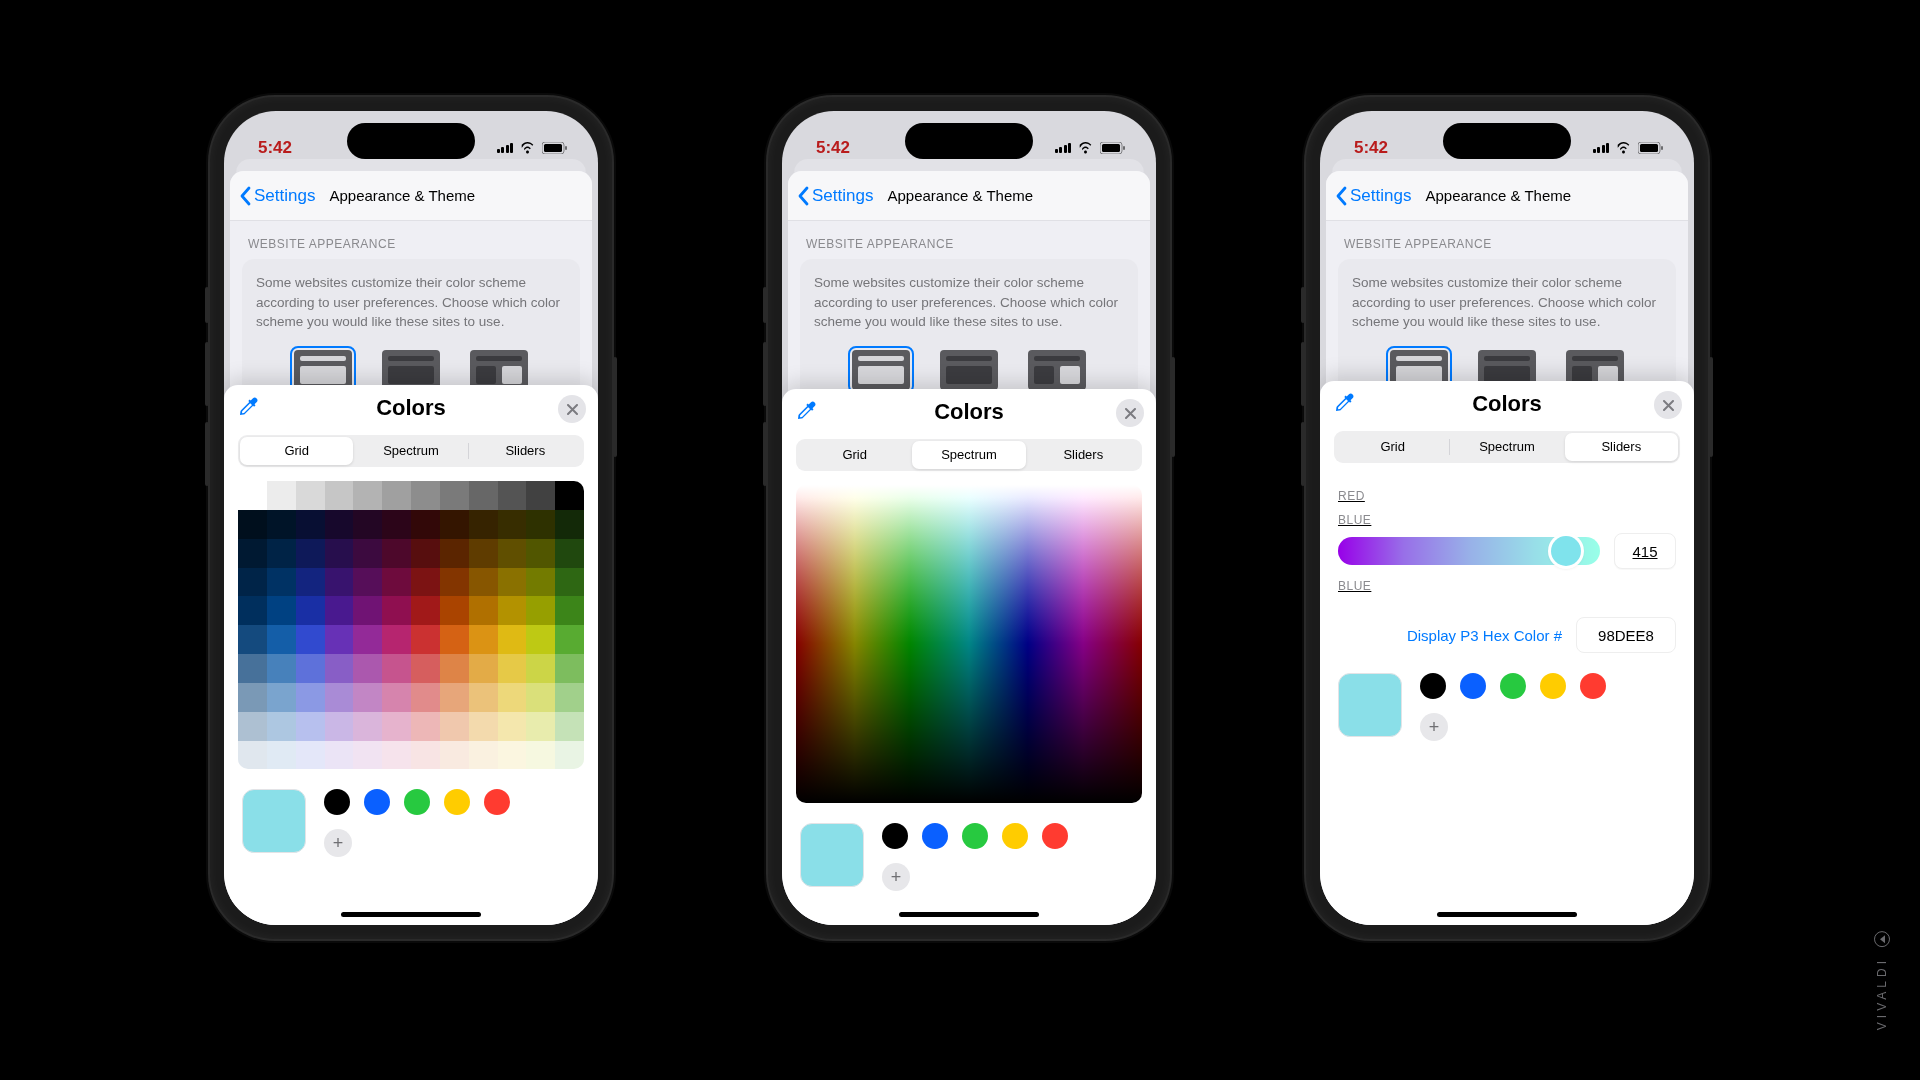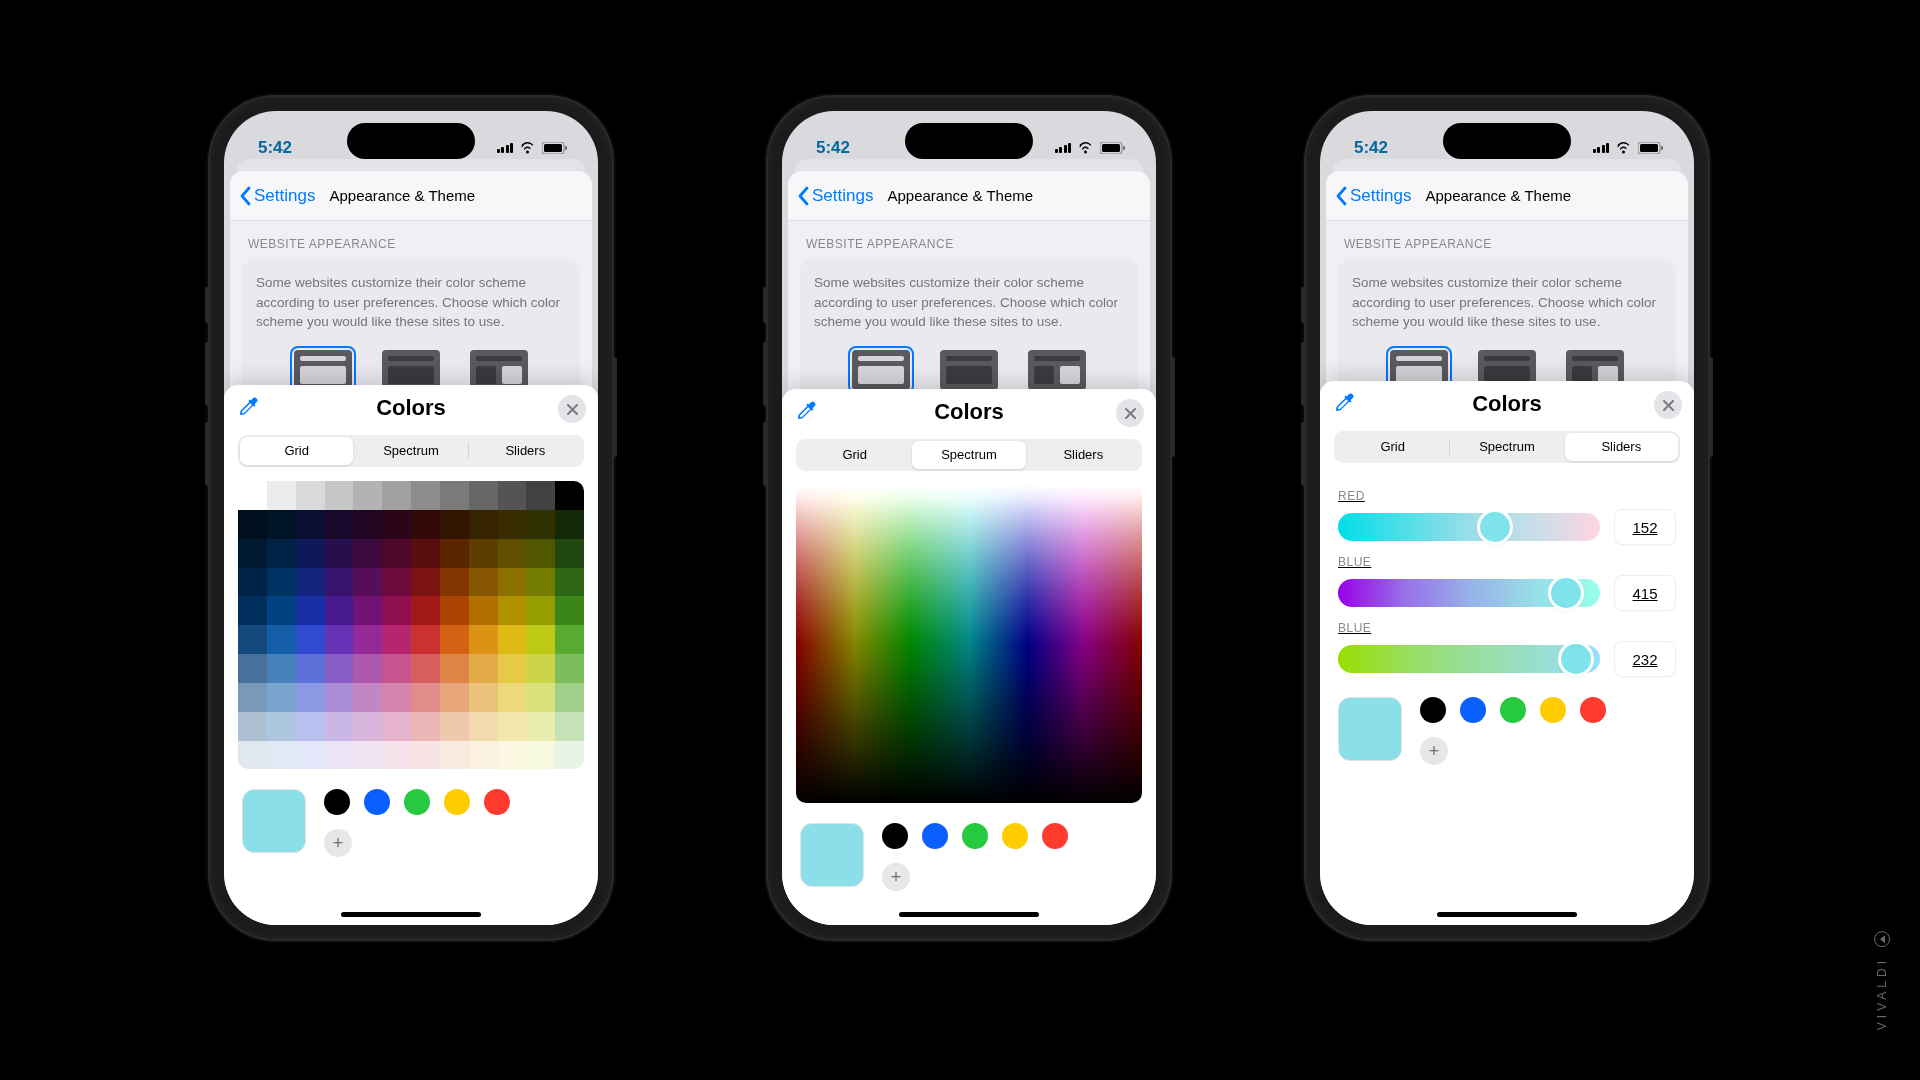--- a/index.html
+++ b/index.html
@@ -49,21 +49,21 @@
     width:140px; height:5px; background:#000; border-radius:3px; z-index:60;
   }
 
   .status-bar {
     position: absolute; top: 0; left: 0; right: 0; height: 56px;
     display:flex; align-items:center; justify-content:space-between;
     padding: 18px 30px 0 34px;
     color:#fff; font-weight:600; font-size:17px; z-index:40;
     mix-blend-mode: normal;
   }
-  .status-bar.dark { color:#0369a1;align-items:center; }
+  .status-bar.dark { color:#b91c1c;align-items:center; }
   .status-right { display:flex; gap:6px; align-items:center; font-size:12px; letter-spacing:1px;}
   .status-right svg { display:block; }
   .nav {
     height:50px; display:flex; align-items:center; gap:6px; padding:0 10px;
     background:#f7f7f9; border-bottom:1px solid #e0e0e5;
   }
   .nav .back { color:#007aff; font-size:17px; display:flex; align-items:center; gap:2px;}
   .nav .title { color:#000; font-size:15px; margin-left:8px; font-weight:500;}
   .sect-header { padding:16px 18px 8px; color:#8a8a8e; font-size:12px; letter-spacing:.5px;}
   .sect-body   { margin:0 12px; background:#e9e9ee; border-radius:12px; padding:14px 14px 18px; color:#757579; font-size:13.5px; line-height:1.45;}
@@ -548,44 +548,36 @@
         <div class="seg">
           <div class="opt">Grid</div>
             <div class="sep"></div>
           <div class="opt">Spectrum</div>
             <div class="sep"></div>
           <div class="opt sel">Sliders</div>
         </div>
 
         <div class="slgroup">
           <div class="slabel">RED</div>
-          <div class="slrow">
-            <div class="track" style="background:linear-gradient(to right,#00dee8,#4fdee8,#98dee8,#c8dee8,#ffd4e0)">
-              <div class="knob" style="left:60%"></div>
-            </div>
-            <div class="valbox">152</div>
-          </div>
 
           <div class="slabel">BLUE</div>
           <div class="slrow">
             <div class="track" style="background:linear-gradient(to right,#9800e8,#986fe8,#98b0e8,#98dee8,#98ffe8)">
               <div class="knob" style="left:87%"></div>
             </div>
             <div class="valbox">415</div>
           </div>
 
           <div class="slabel">BLUE</div>
-          <div class="slrow">
-            <div class="track" style="background:linear-gradient(to right,#98de00,#98de5a,#98de9a,#98decc,#98deff)">
-              <div class="knob" style="left:91%"></div>
-            </div>
-            <div class="valbox">232</div>
-          </div>
-        </div>
-
+        </div>
+
+        <div class="hexrow">
+          <span class="hexlabel">Display P3 Hex Color #</span>
+          <div class="hexbox">98DEE8</div>
+        </div>
 
         <div class="swrow">
           <div class="bigsw"></div>
           <div class="swcol">
             <div class="dots" id="dots3">
                 <div class="dot" style="background: rgb(0, 0, 0);"></div>
                 <div class="dot" style="background: rgb(10, 96, 255);"></div>
                 <div class="dot" style="background: rgb(39, 201, 64);"></div>
                 <div class="dot" style="background: rgb(255, 204, 0);"></div>
                 <div class="dot" style="background: rgb(255, 59, 48);"></div>

